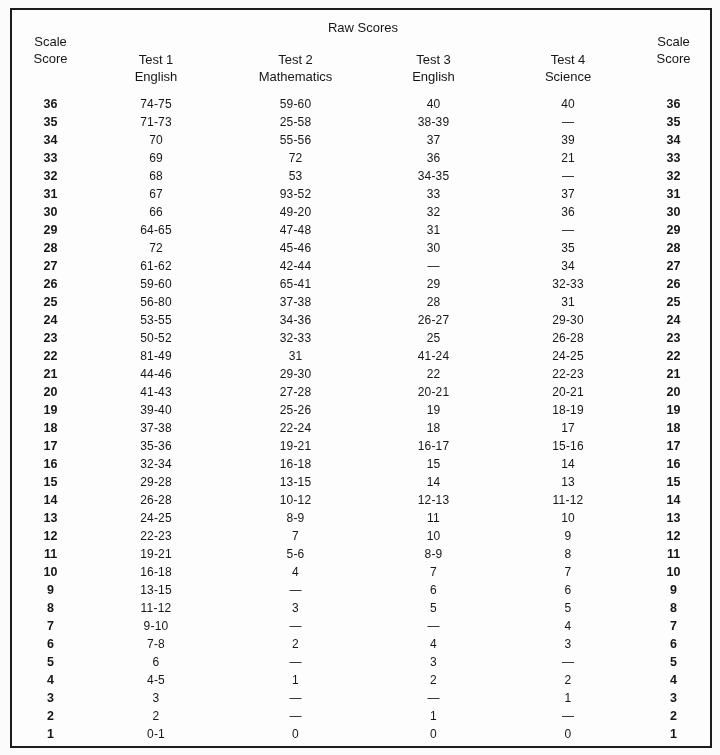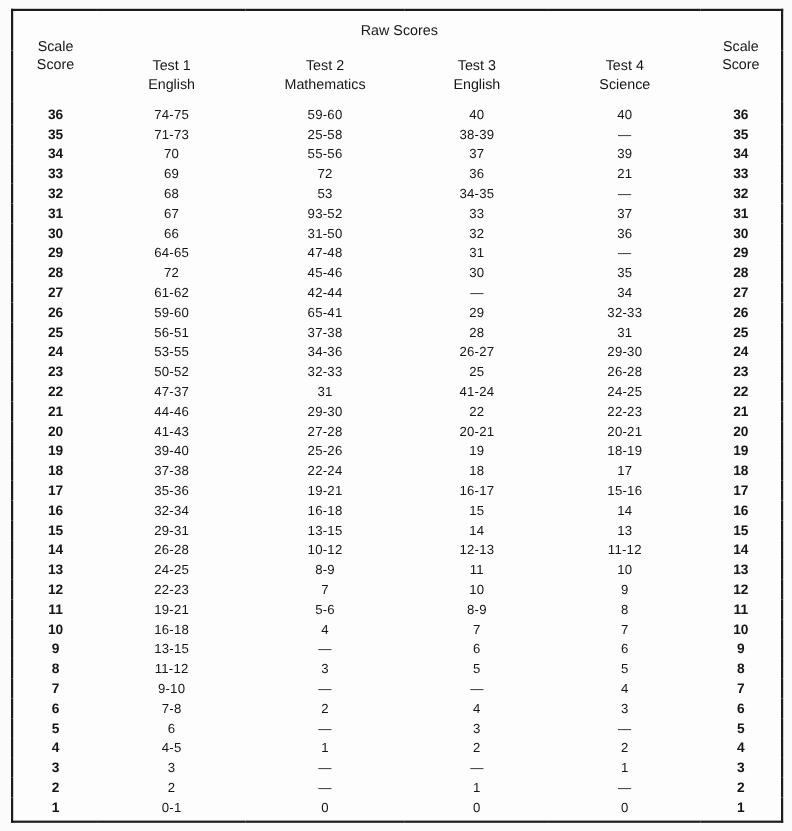--- a/index.html
+++ b/index.html
@@ -166,21 +166,21 @@
           <td class="scale-cell">31</td>
           <td class="data-cell">67</td>
           <td class="data-cell">93-52</td>
           <td class="data-cell">33</td>
           <td class="data-cell">37</td>
           <td class="scale-cell">31</td>
         </tr>
         <tr>
           <td class="scale-cell">30</td>
           <td class="data-cell">66</td>
-          <td class="data-cell">31-50</td>
+          <td class="data-cell">49-20</td>
           <td class="data-cell">32</td>
           <td class="data-cell">36</td>
           <td class="scale-cell">30</td>
         </tr>
         <tr>
           <td class="scale-cell">29</td>
           <td class="data-cell">64-65</td>
           <td class="data-cell">47-48</td>
           <td class="data-cell">31</td>
           <td class="data-cell">—</td>
@@ -205,21 +205,21 @@
         <tr>
           <td class="scale-cell">26</td>
           <td class="data-cell">59-60</td>
           <td class="data-cell">65-41</td>
           <td class="data-cell">29</td>
           <td class="data-cell">32-33</td>
           <td class="scale-cell">26</td>
         </tr>
         <tr>
           <td class="scale-cell">25</td>
-          <td class="data-cell">56-51</td>
+          <td class="data-cell">56-80</td>
           <td class="data-cell">37-38</td>
           <td class="data-cell">28</td>
           <td class="data-cell">31</td>
           <td class="scale-cell">25</td>
         </tr>
         <tr>
           <td class="scale-cell">24</td>
           <td class="data-cell">53-55</td>
           <td class="data-cell">34-36</td>
           <td class="data-cell">26-27</td>
@@ -229,21 +229,21 @@
         <tr>
           <td class="scale-cell">23</td>
           <td class="data-cell">50-52</td>
           <td class="data-cell">32-33</td>
           <td class="data-cell">25</td>
           <td class="data-cell">26-28</td>
           <td class="scale-cell">23</td>
         </tr>
         <tr>
           <td class="scale-cell">22</td>
-          <td class="data-cell">47-37</td>
+          <td class="data-cell">81-49</td>
           <td class="data-cell">31</td>
           <td class="data-cell">41-24</td>
           <td class="data-cell">24-25</td>
           <td class="scale-cell">22</td>
         </tr>
         <tr>
           <td class="scale-cell">21</td>
           <td class="data-cell">44-46</td>
           <td class="data-cell">29-30</td>
           <td class="data-cell">22</td>
@@ -285,21 +285,21 @@
         <tr>
           <td class="scale-cell">16</td>
           <td class="data-cell">32-34</td>
           <td class="data-cell">16-18</td>
           <td class="data-cell">15</td>
           <td class="data-cell">14</td>
           <td class="scale-cell">16</td>
         </tr>
         <tr>
           <td class="scale-cell">15</td>
-          <td class="data-cell">29-31</td>
+          <td class="data-cell">29-28</td>
           <td class="data-cell">13-15</td>
           <td class="data-cell">14</td>
           <td class="data-cell">13</td>
           <td class="scale-cell">15</td>
         </tr>
         <tr>
           <td class="scale-cell">14</td>
           <td class="data-cell">26-28</td>
           <td class="data-cell">10-12</td>
           <td class="data-cell">12-13</td>

